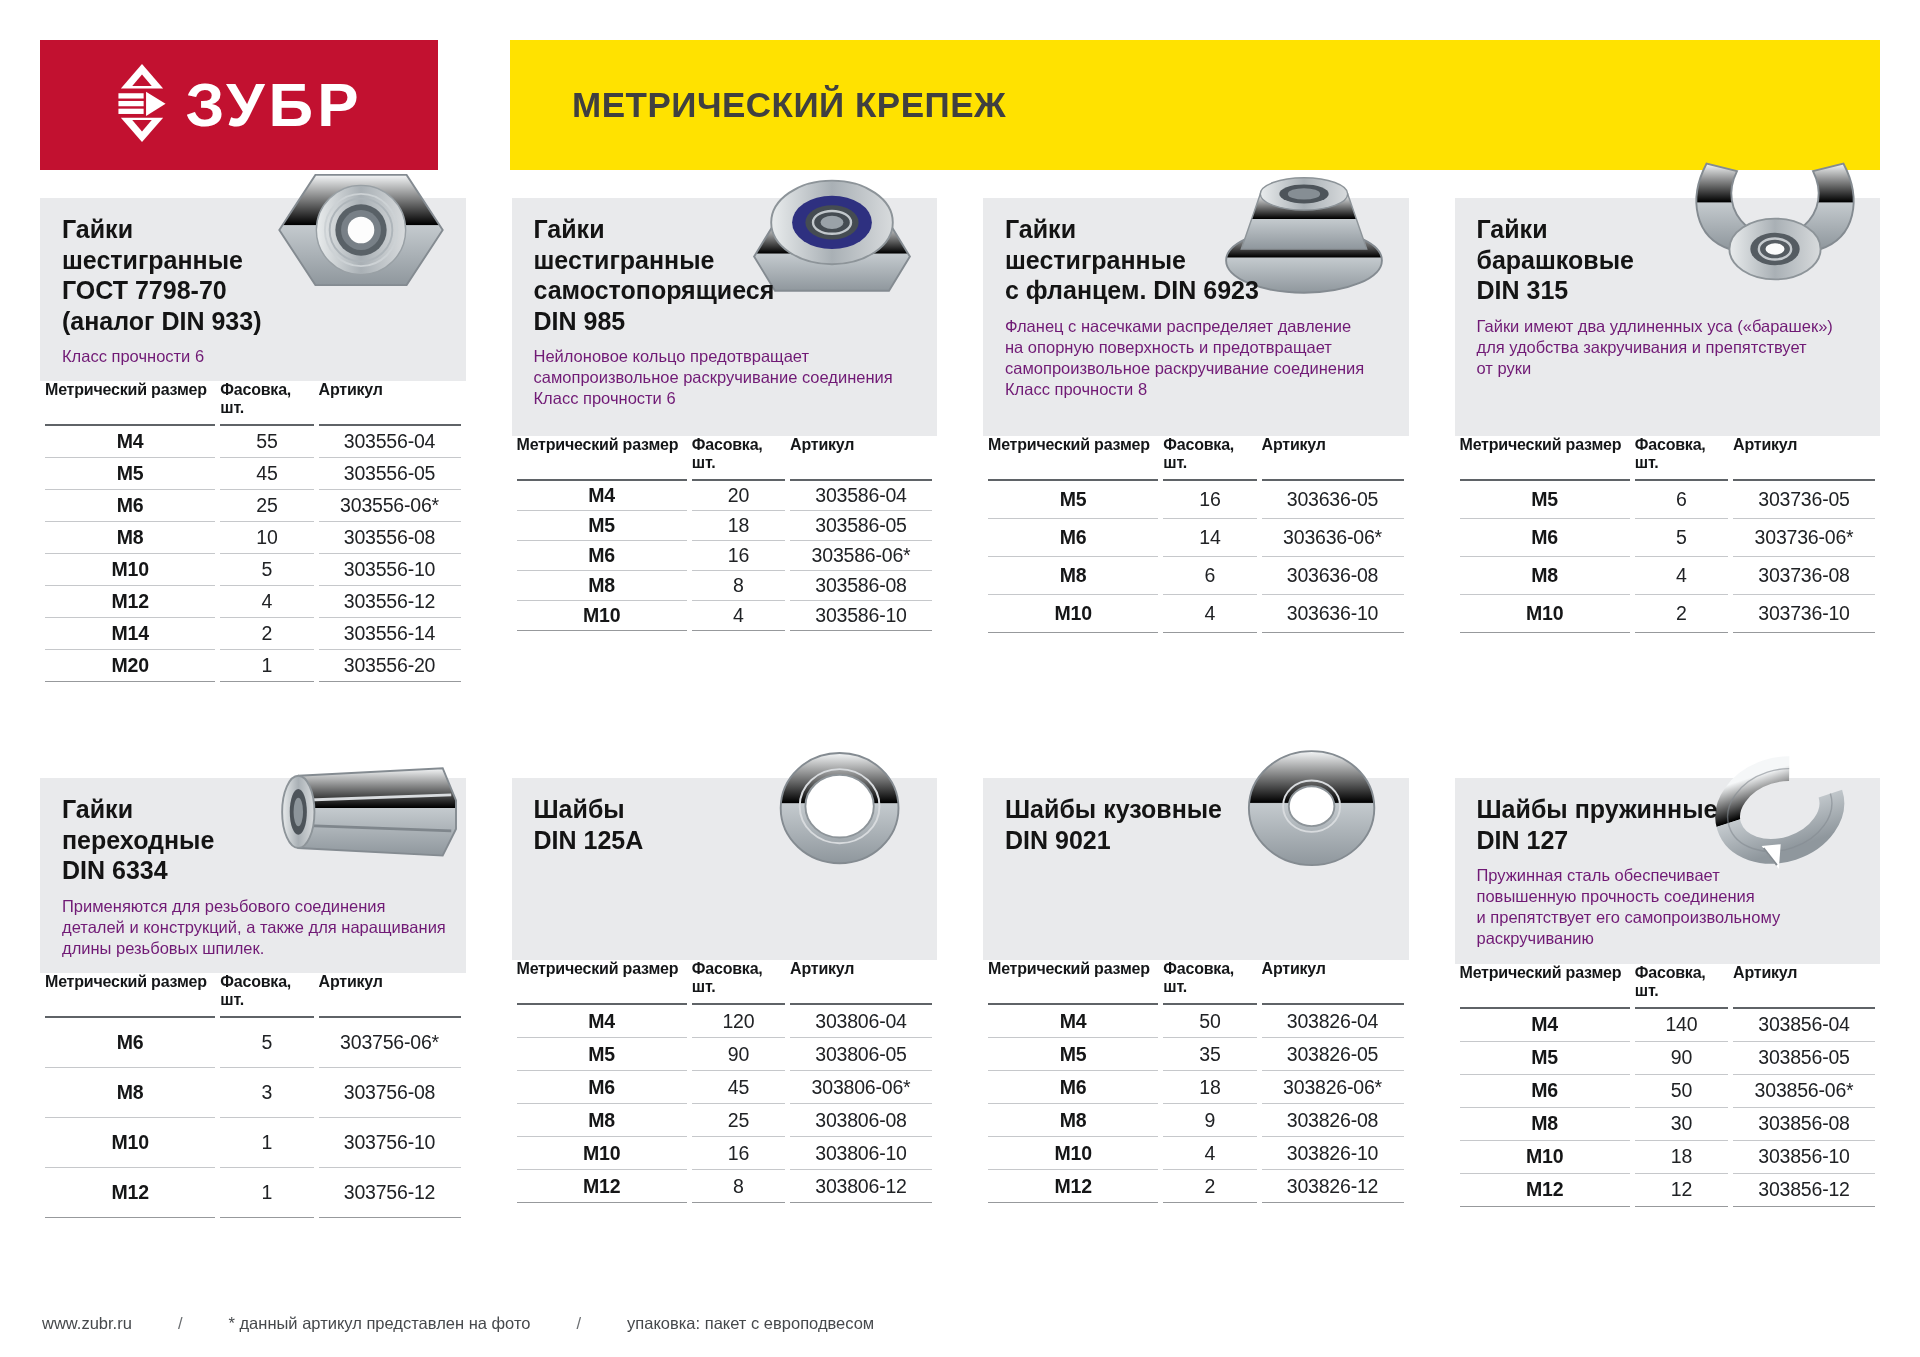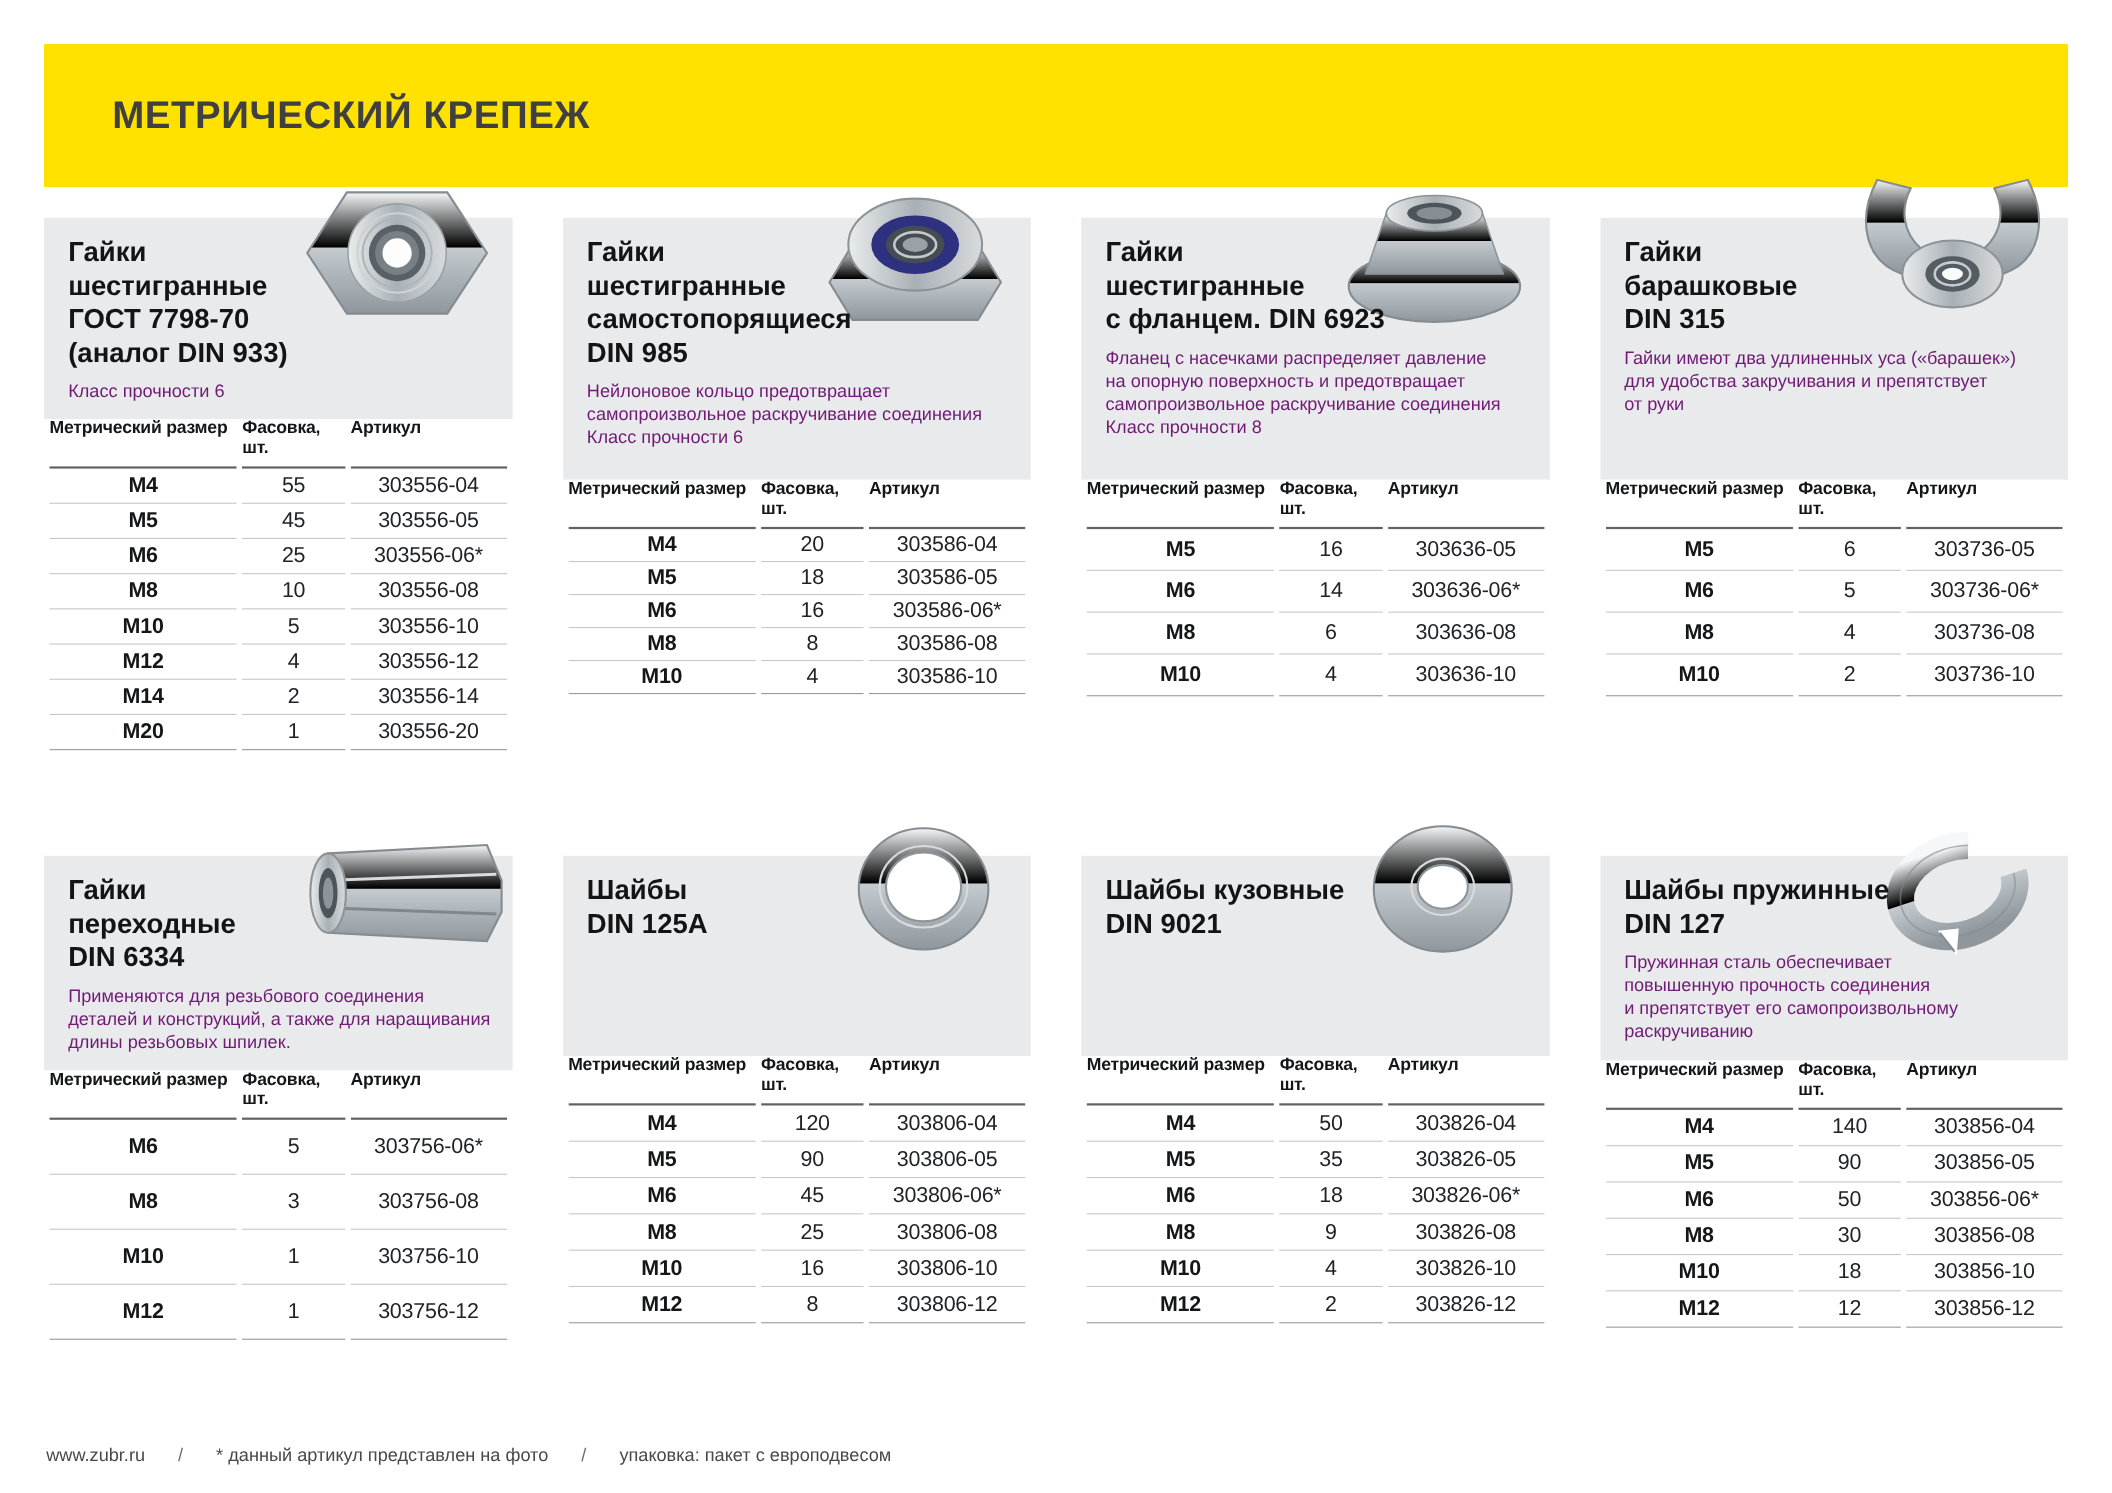--- a/index.html
+++ b/index.html
@@ -33,21 +33,21 @@
   .ptable td{font-size:19.5px;color:#202225;text-align:center;border-bottom:1px solid #c6c8cb;letter-spacing:-.2px}
   .ptable tbody tr:last-child td{border-bottom:1.5px solid #97999c}
   .ptable td.c0{font-weight:800;color:#151617}
   .r9 td{padding:4px 0}
   .r5 td{padding:3px 0}
   .r4a td{padding:7px 0}
   .r4b td{padding:13px 0}
   .r6 td{padding:4.5px 0}
 
   
-  .footer{position:absolute;left:42px;right:40px;bottom:24px;display:flex;align-items:baseline;gap:30px;font-size:16.5px;color:#46494c}
+  .footer{position:absolute;left:42px;right:40px;bottom:24px;display:flex;align-items:baseline;gap:46px;font-size:16.5px;color:#46494c}
   .footer .sep{color:#6a6d70}
 </style>
 </head>
 <body>
 
 <svg width="0" height="0" style="position:absolute" aria-hidden="true">
   <defs>
     <linearGradient id="met" x1="0" y1="0" x2="0" y2="1">
       <stop offset="0" stop-color="#f5f7f8"></stop>
         <stop offset="0.45" stop-color="#c4cacе"></stop>
@@ -56,20 +56,35 @@
     </linearGradient>
     <linearGradient id="met2" x1="0" y1="0" x2="1" y2="0">
       <stop offset="0" stop-color="#e9eced"></stop>
         <stop offset="0.5" stop-color="#a9b0b5"></stop>
         <stop offset="1" stop-color="#d8dbdd"></stop>
     </linearGradient>
   </defs>
 </svg>
 
 <header class="header">
+  <div class="logo-box">
+    <span>
+      <svg viewBox="0 0 64 96" width="52" height="80" aria-hidden="true">
+        <path d="M32 0 L58 30 H6 Z" fill="#fff"></path>
+          <path d="M32 13 L44 27 H20 Z" fill="#c21130"></path>
+        <path d="M32 96 L58 66 H6 Z" fill="#fff"></path>
+          <path d="M32 83 L44 69 H20 Z" fill="#c21130"></path>
+        <rect x="3" y="36" width="31" height="6.5" fill="#fff"></rect>
+        <rect x="3" y="45.5" width="31" height="6.5" fill="#fff"></rect>
+        <rect x="3" y="55" width="31" height="6.5" fill="#fff"></rect>
+        <path d="M37 34 L61 49 L37 64 Z" fill="#fff"></path>
+      </svg>
+    </span>
+    <span class="logo-text">ЗУБР</span>
+  </div>
   <div class="title-box">
     <h1>МЕТРИЧЕСКИЙ КРЕПЕЖ</h1>
   </div>
 </header>
 
 <main class="grid">
 
   <section class="card">
     <div class="photo">
       <svg viewBox="0 0 220 160" aria-hidden="true">

